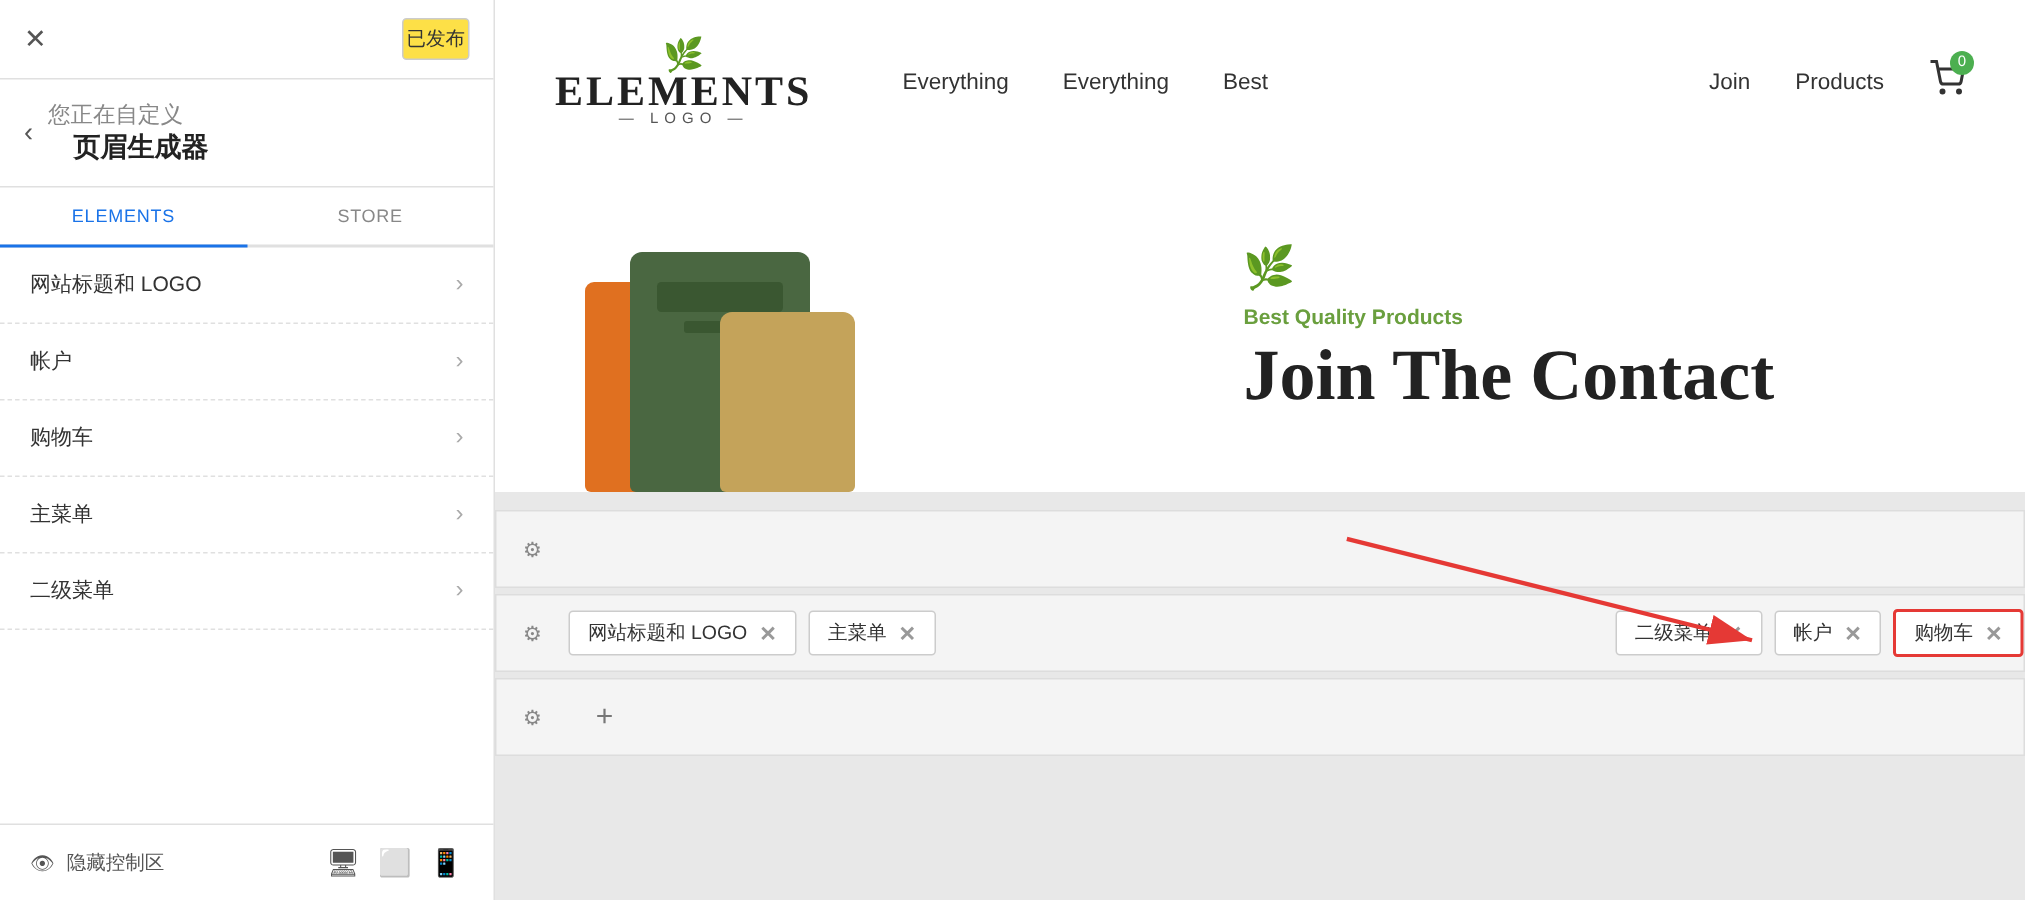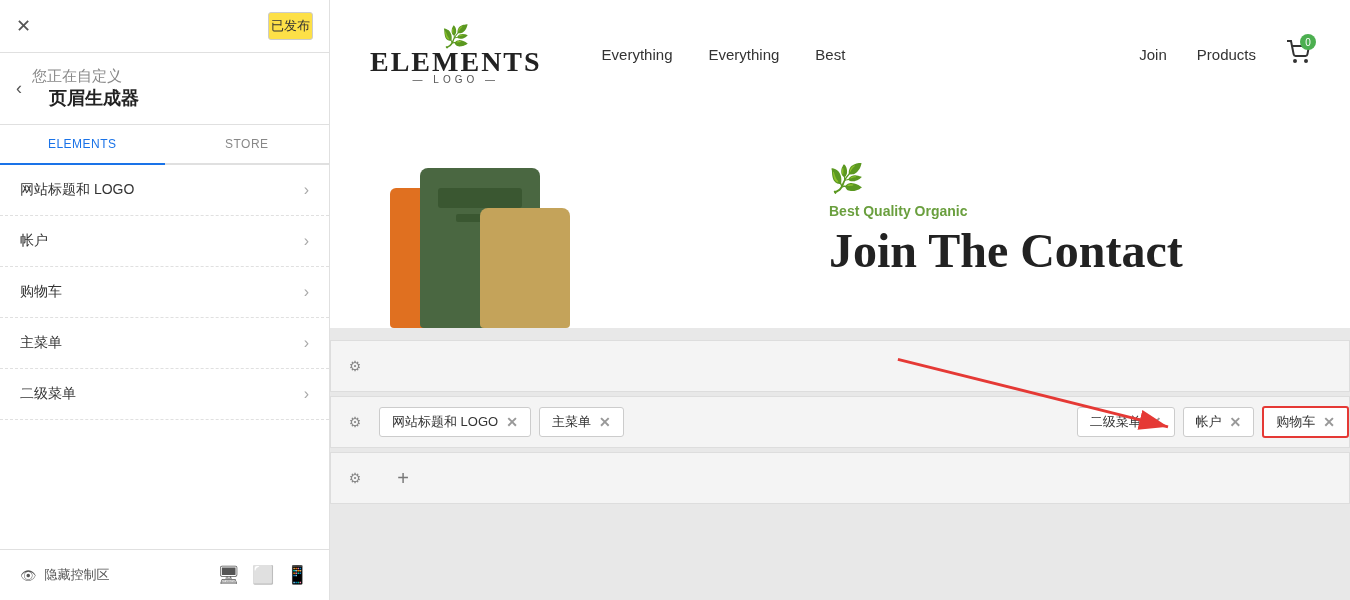--- a/index.html
+++ b/index.html
@@ -480,21 +480,21 @@
         <div class="product-bottle"></div>
         <div class="product-bag-green" style="position:absolute; left:50px; bottom:0; width:120px; height:160px;">
           <div style="width:70%; height:20px; background:#3a5731; margin: 20px auto 0; border-radius:3px;"></div>
           <div style="width:40%; height:8px; background:#3a5731; margin: 6px auto; border-radius:2px;"></div>
         </div>
         <div class="product-bag-tan" style="position:absolute; right:0; bottom:0; width:90px; height:120px; background:#c4a35a; border-radius:8px 8px 4px 4px;"></div>
       </div>
     </div>
     <div class="hero-content">
       <div class="hero-leaf">🌿</div>
-      <div class="hero-subtitle">Best Quality Organic</div>
+      <div class="hero-subtitle">Best Quality Products</div>
       <div class="hero-title">Join The Contact</div>
     </div>
   </div>
 
   <div class="builder-area">
     <div class="builder-rows-container" style="position:relative;">
 
       <div class="builder-row">
         <div class="builder-row-gear">⚙</div>
         <div class="builder-row-content"></div>

